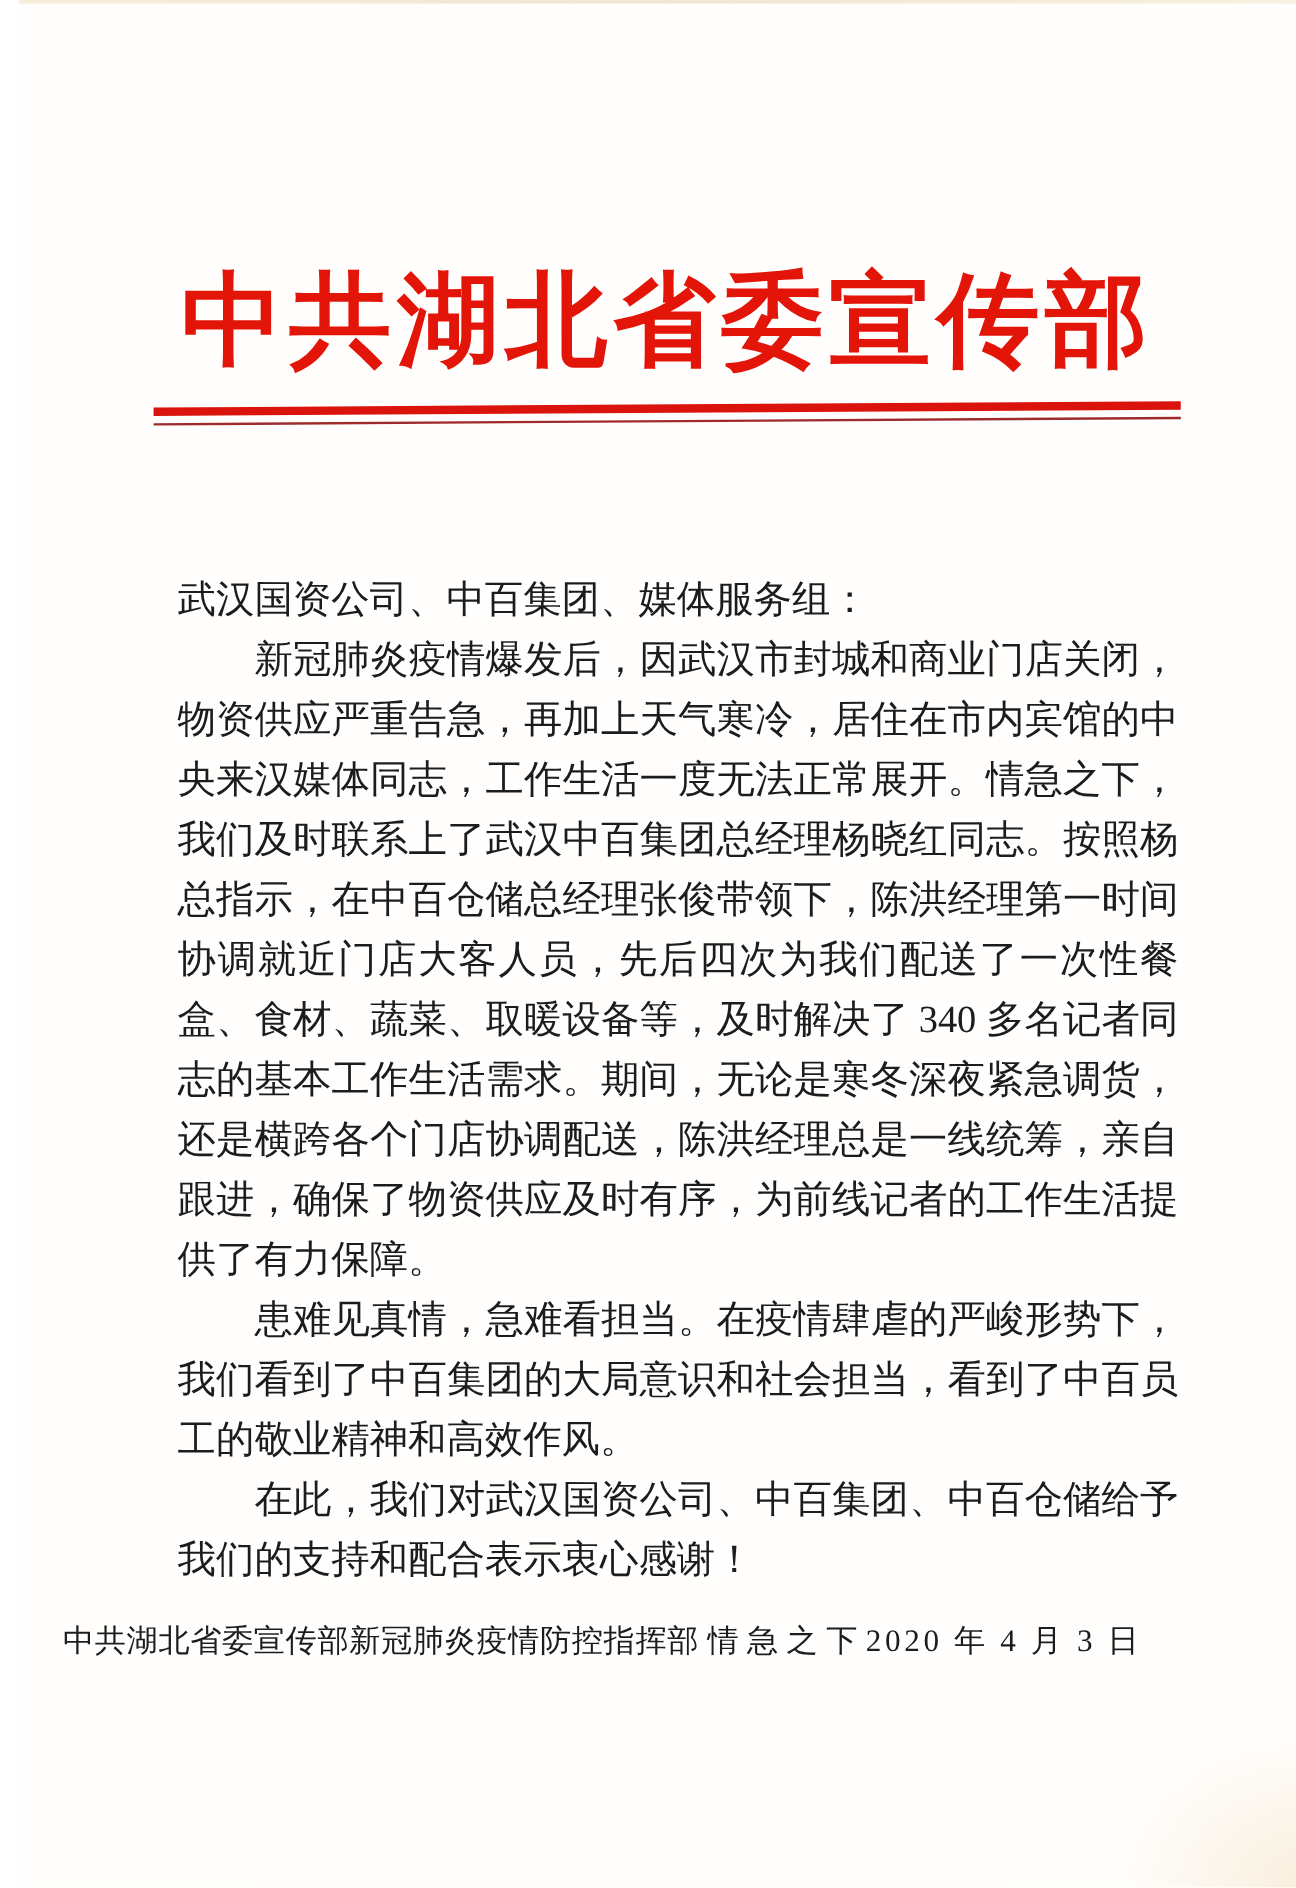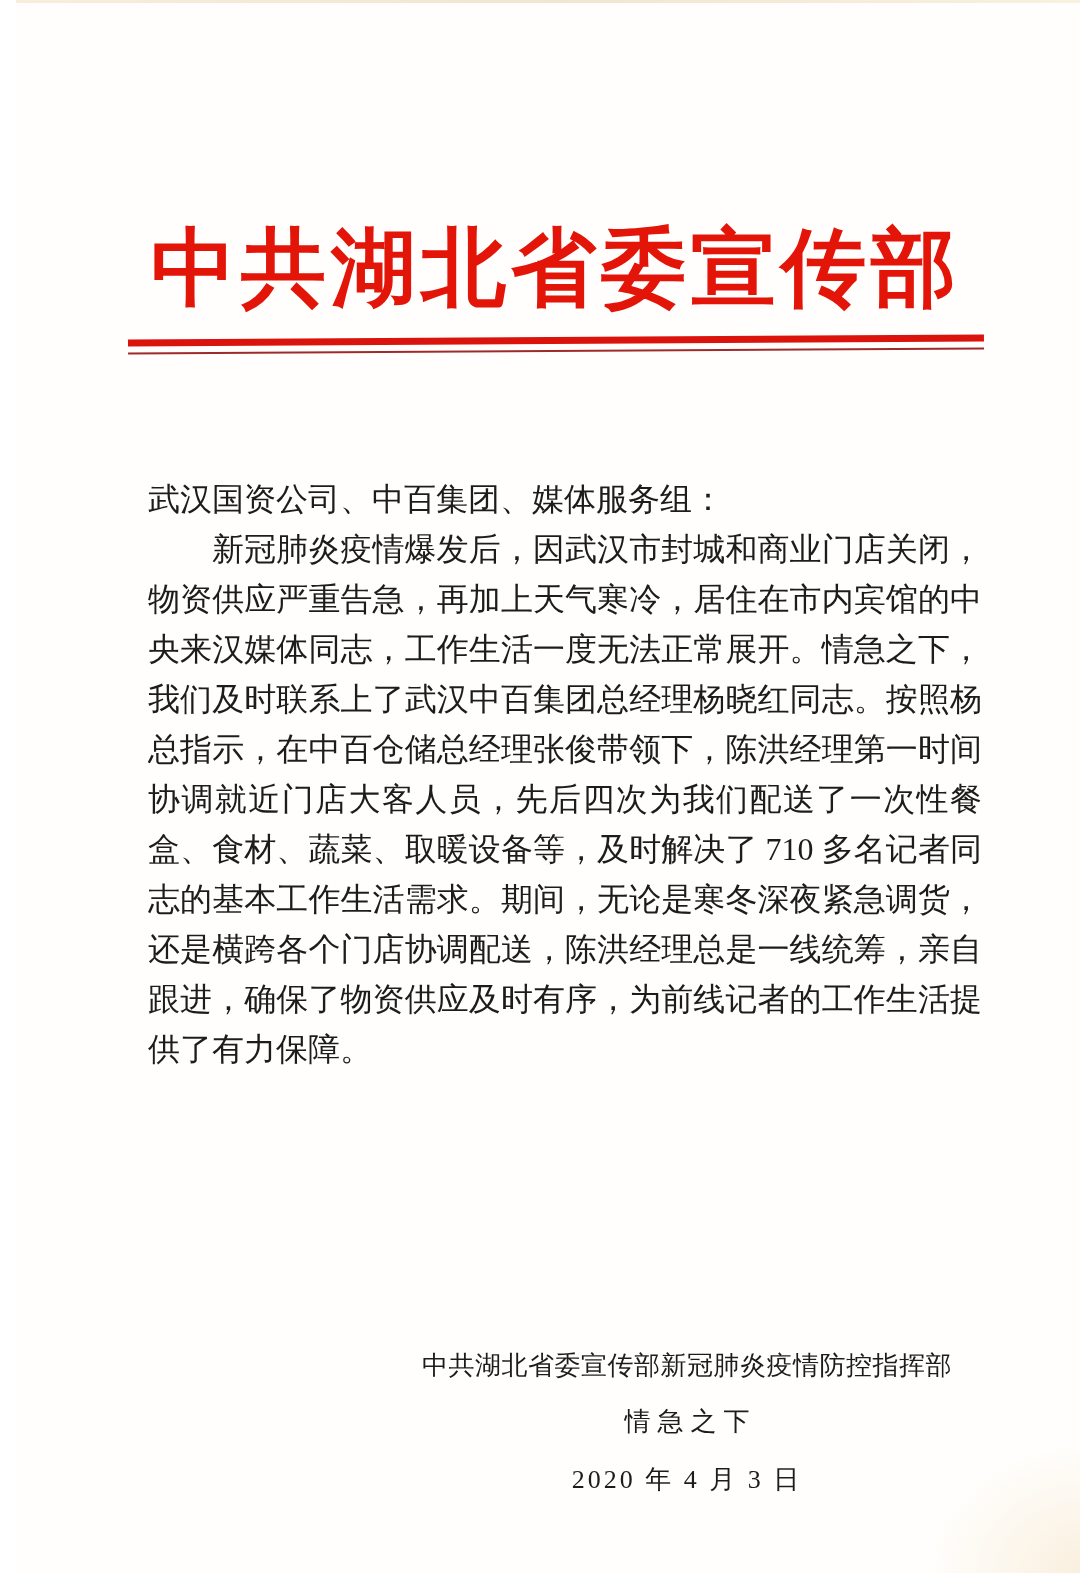--- a/index.html
+++ b/index.html
@@ -102,46 +102,47 @@
   }
   .letter-body .para {
     text-indent: 2em;
   }
 
   .signature {
     position: absolute;
     top: 1344px;
     right: 144px;
     display: flex;
-    flex-direction: column;
+    flex-direction: row;
     align-items: center;
     color: var(--text-black, #1c1c1c);
     white-space: nowrap;
-    gap: 12px;
   }
   .sig-org   { font-size: 26px; line-height: 44px; letter-spacing: 0.5px; }
   .sig-group { font-size: 26px; line-height: 44px; letter-spacing: 7px; text-indent: 7px; }
   .sig-date  { font-size: 26px; line-height: 48px; letter-spacing: 3px; }
 </style>
 </head>
 <body>
 
 <div class="page">
 
   <div class="letterhead">中共湖北省委宣传部</div>
 
   <div class="rule">
     <div class="rule-thick"></div>
     <div class="rule-thin"></div>
   </div>
 
 
   <div class="letter-body">
     <p class="salutation">武汉国资公司、中百集团、媒体服务组：</p>
-    <p class="para">新冠肺炎疫情爆发后，因武汉市封城和商业门店关闭，物资供应严重告急，再加上天气寒冷，居住在市内宾馆的中央来汉媒体同志，工作生活一度无法正常展开。情急之下，我们及时联系上了武汉中百集团总经理杨晓红同志。按照杨总指示，在中百仓储总经理张俊带领下，陈洪经理第一时间协调就近门店大客人员，先后四次为我们配送了一次性餐盒、食材、蔬菜、取暖设备等，及时解决了 710 多名记者同志的基本工作生活需求。期间，无论是寒冬深夜紧急调货，还是横跨各个门店协调配送，陈洪经理总是一线统筹，亲自跟进，确保了物资供应及时有序，为前线记者的工作生活提供了有力保障。</p>
+    <p class="para">新冠肺炎疫情爆发后，因武汉市封城和商业门店关闭，物资供应严重告急，再加上天气寒冷，居住在市内宾馆的中央来汉媒体同志，工作生活一度无法正常展开。情急之下，我们及时联系上了武汉中百集团总经理杨晓红同志。按照杨总指示，在中百仓储总经理张俊带领下，陈洪经理第一时间协调就近门店大客人员，先后四次为我们配送了一次性餐盒、食材、蔬菜、取暖设备等，及时解决了 340 多名记者同志的基本工作生活需求。期间，无论是寒冬深夜紧急调货，还是横跨各个门店协调配送，陈洪经理总是一线统筹，亲自跟进，确保了物资供应及时有序，为前线记者的工作生活提供了有力保障。</p>
+    <p class="para">患难见真情，急难看担当。在疫情肆虐的严峻形势下，我们看到了中百集团的大局意识和社会担当，看到了中百员工的敬业精神和高效作风。</p>
+    <p class="para">在此，我们对武汉国资公司、中百集团、中百仓储给予我们的支持和配合表示衷心感谢！</p>
   </div>
 
   <div class="signature">
     <div class="sig-org">中共湖北省委宣传部新冠肺炎疫情防控指挥部</div>
     <div class="sig-group">情急之下</div>
     <div class="sig-date">2020 年 4 月 3 日</div>
   </div>
 
 </div>
 

